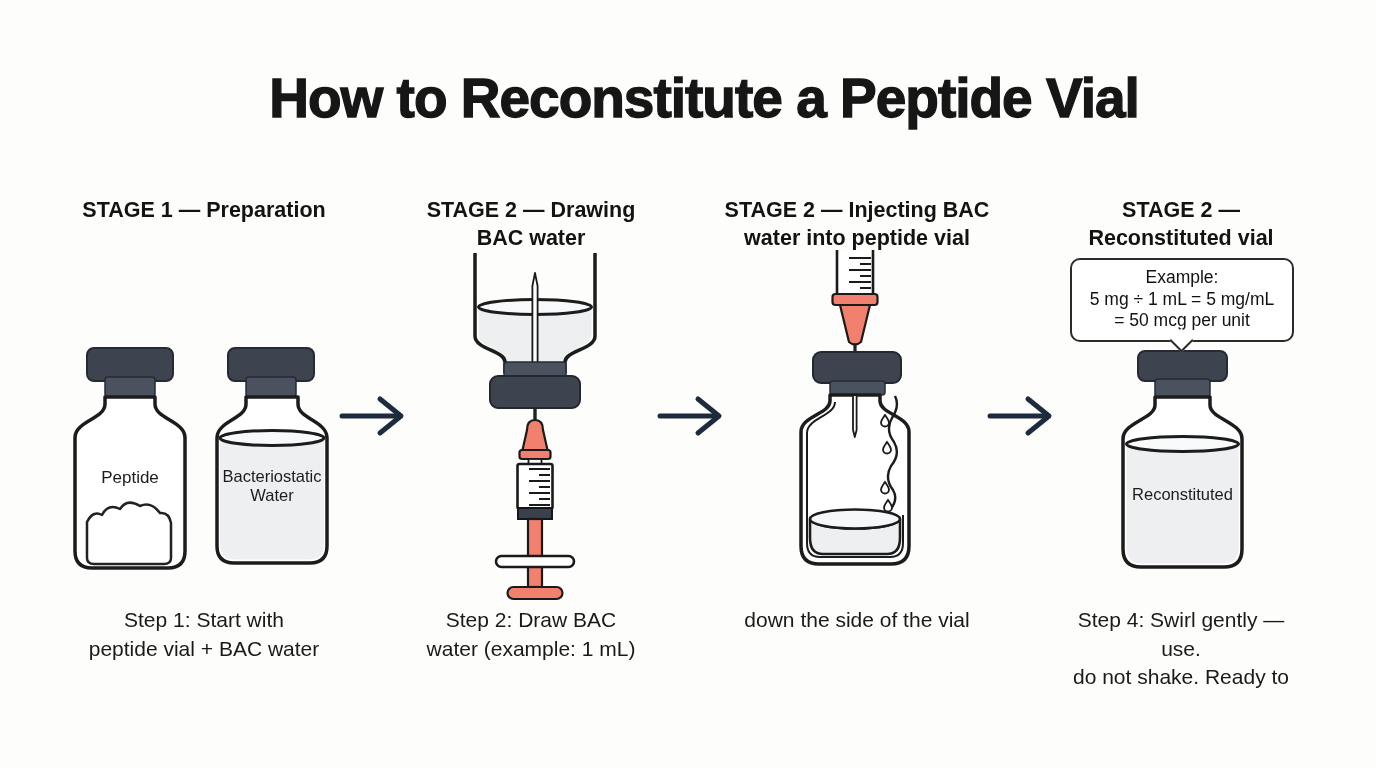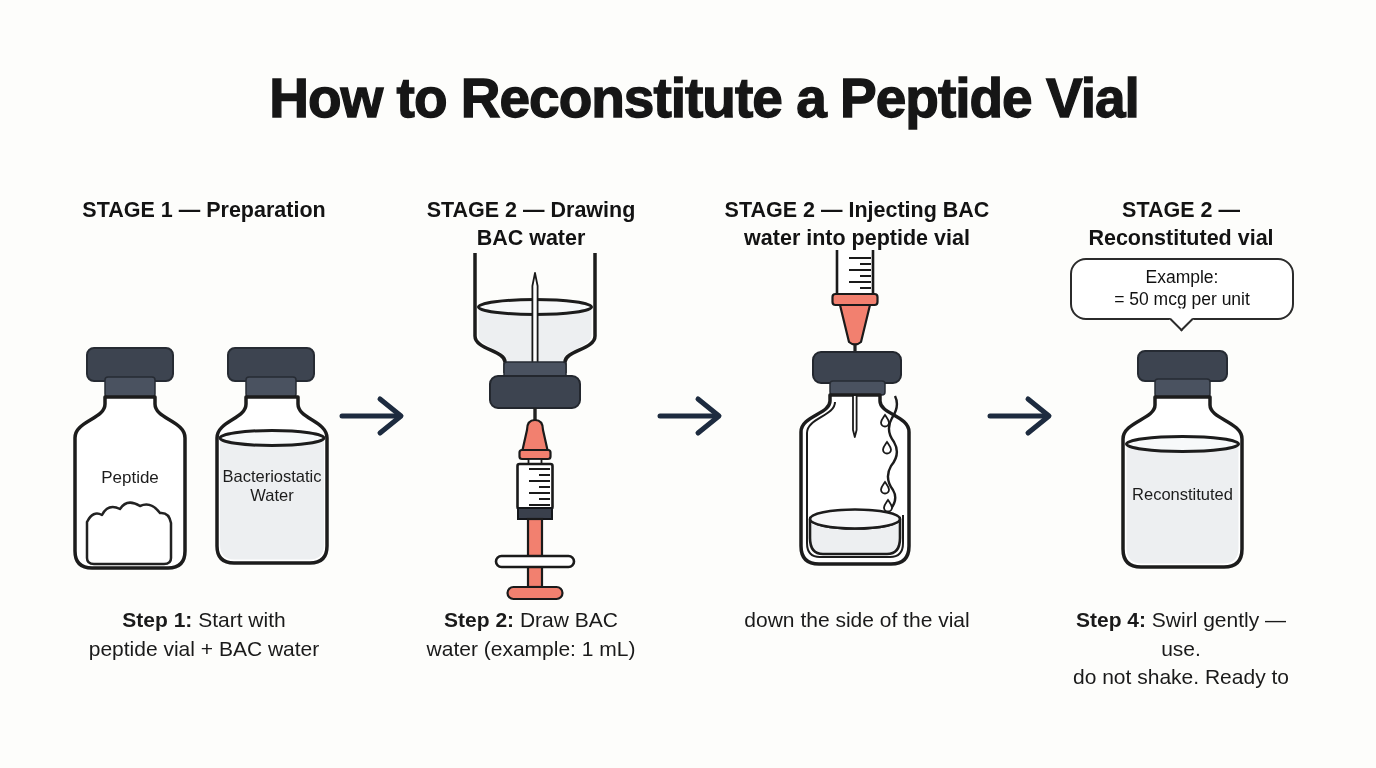--- a/index.html
+++ b/index.html
@@ -21,24 +21,24 @@
   }
   .stage-header{
     position:absolute;top:184px;text-align:center;
     font-size:21.5px;font-weight:700;line-height:28px;color:#131313;margin-top:12px;
   }
   .fig{position:absolute;}
   .caption{
     position:absolute;top:606px;text-align:center;
     font-size:21px;line-height:28.5px;color:#1a1a1a;
   }
-  .caption .b{font-weight:700;}
+  .caption .b{font-weight:400;}
   .callout{
     position:absolute;left:1070px;top:258px;width:224px;box-sizing:border-box;
-    background:#ffffff;border:2.5px solid #2b2b2b;border-radius:16px;
+    background:#ffffff;border:2.5px solid #2b2b2b;border-radius:10px;
     padding:7px 4px 8px;text-align:center;font-size:17.5px;line-height:21.5px;color:#111;
   }
   .callout-tail{
     position:absolute;left:101px;bottom:-9.5px;width:15px;height:15px;
     background:#ffffff;border-right:2.5px solid #2b2b2b;border-bottom:2.5px solid #2b2b2b;
     transform:rotate(45deg);
   }
   svg text{font-family:"Liberation Sans", sans-serif;}
 </style>
 </head>
@@ -152,20 +152,21 @@
       <rect x="40" y="31" width="55" height="18" rx="3" fill="var(--stopper,#4a5260)" stroke="#262b33" stroke-width="1.5"></rect>
       <path d="M40,49 L40,57 C40,71 8,74 8,91 L8,201 Q8,219 26,219 L109,219 Q127,219 127,201 L127,91 C127,74 95,71 95,57 L95,49 Z" fill="#ffffff" stroke="var(--outline,#1c1c1c)" stroke-width="3.5" stroke-linejoin="round"></path>
       <path d="M11.5,96 L11.5,200 Q11.5,215.5 27,215.5 L108,215.5 Q123.5,215.5 123.5,200 L123.5,96 Z" fill="var(--liquid,#edeff1)"></path>
       <ellipse cx="67.5" cy="96" rx="56" ry="7.5" fill="var(--liquid-surface,#f7f9fa)" stroke="var(--outline,#1c1c1c)" stroke-width="3"></ellipse>
       <text x="67.5" y="152" text-anchor="middle" font-size="16.5" font-weight="500" fill="#1c1c1c">Reconstituted</text>
     </g>
   </svg>
 
   <div class="callout">
     <div>Example:</div>
+    <div>5 mg ÷ 1 mL = 5 mg/mL</div>
     <div>= 50 mcg per unit</div>
     <div class="callout-tail"></div>
   </div>
 
   <div class="caption" style="left:34px;width:340px">
     <div><span class="b">Step 1:</span><span> Start with</span></div>
     <div>peptide vial + BAC water</div>
     <div></div>
   </div>
   <div class="caption" style="left:361px;width:340px">

